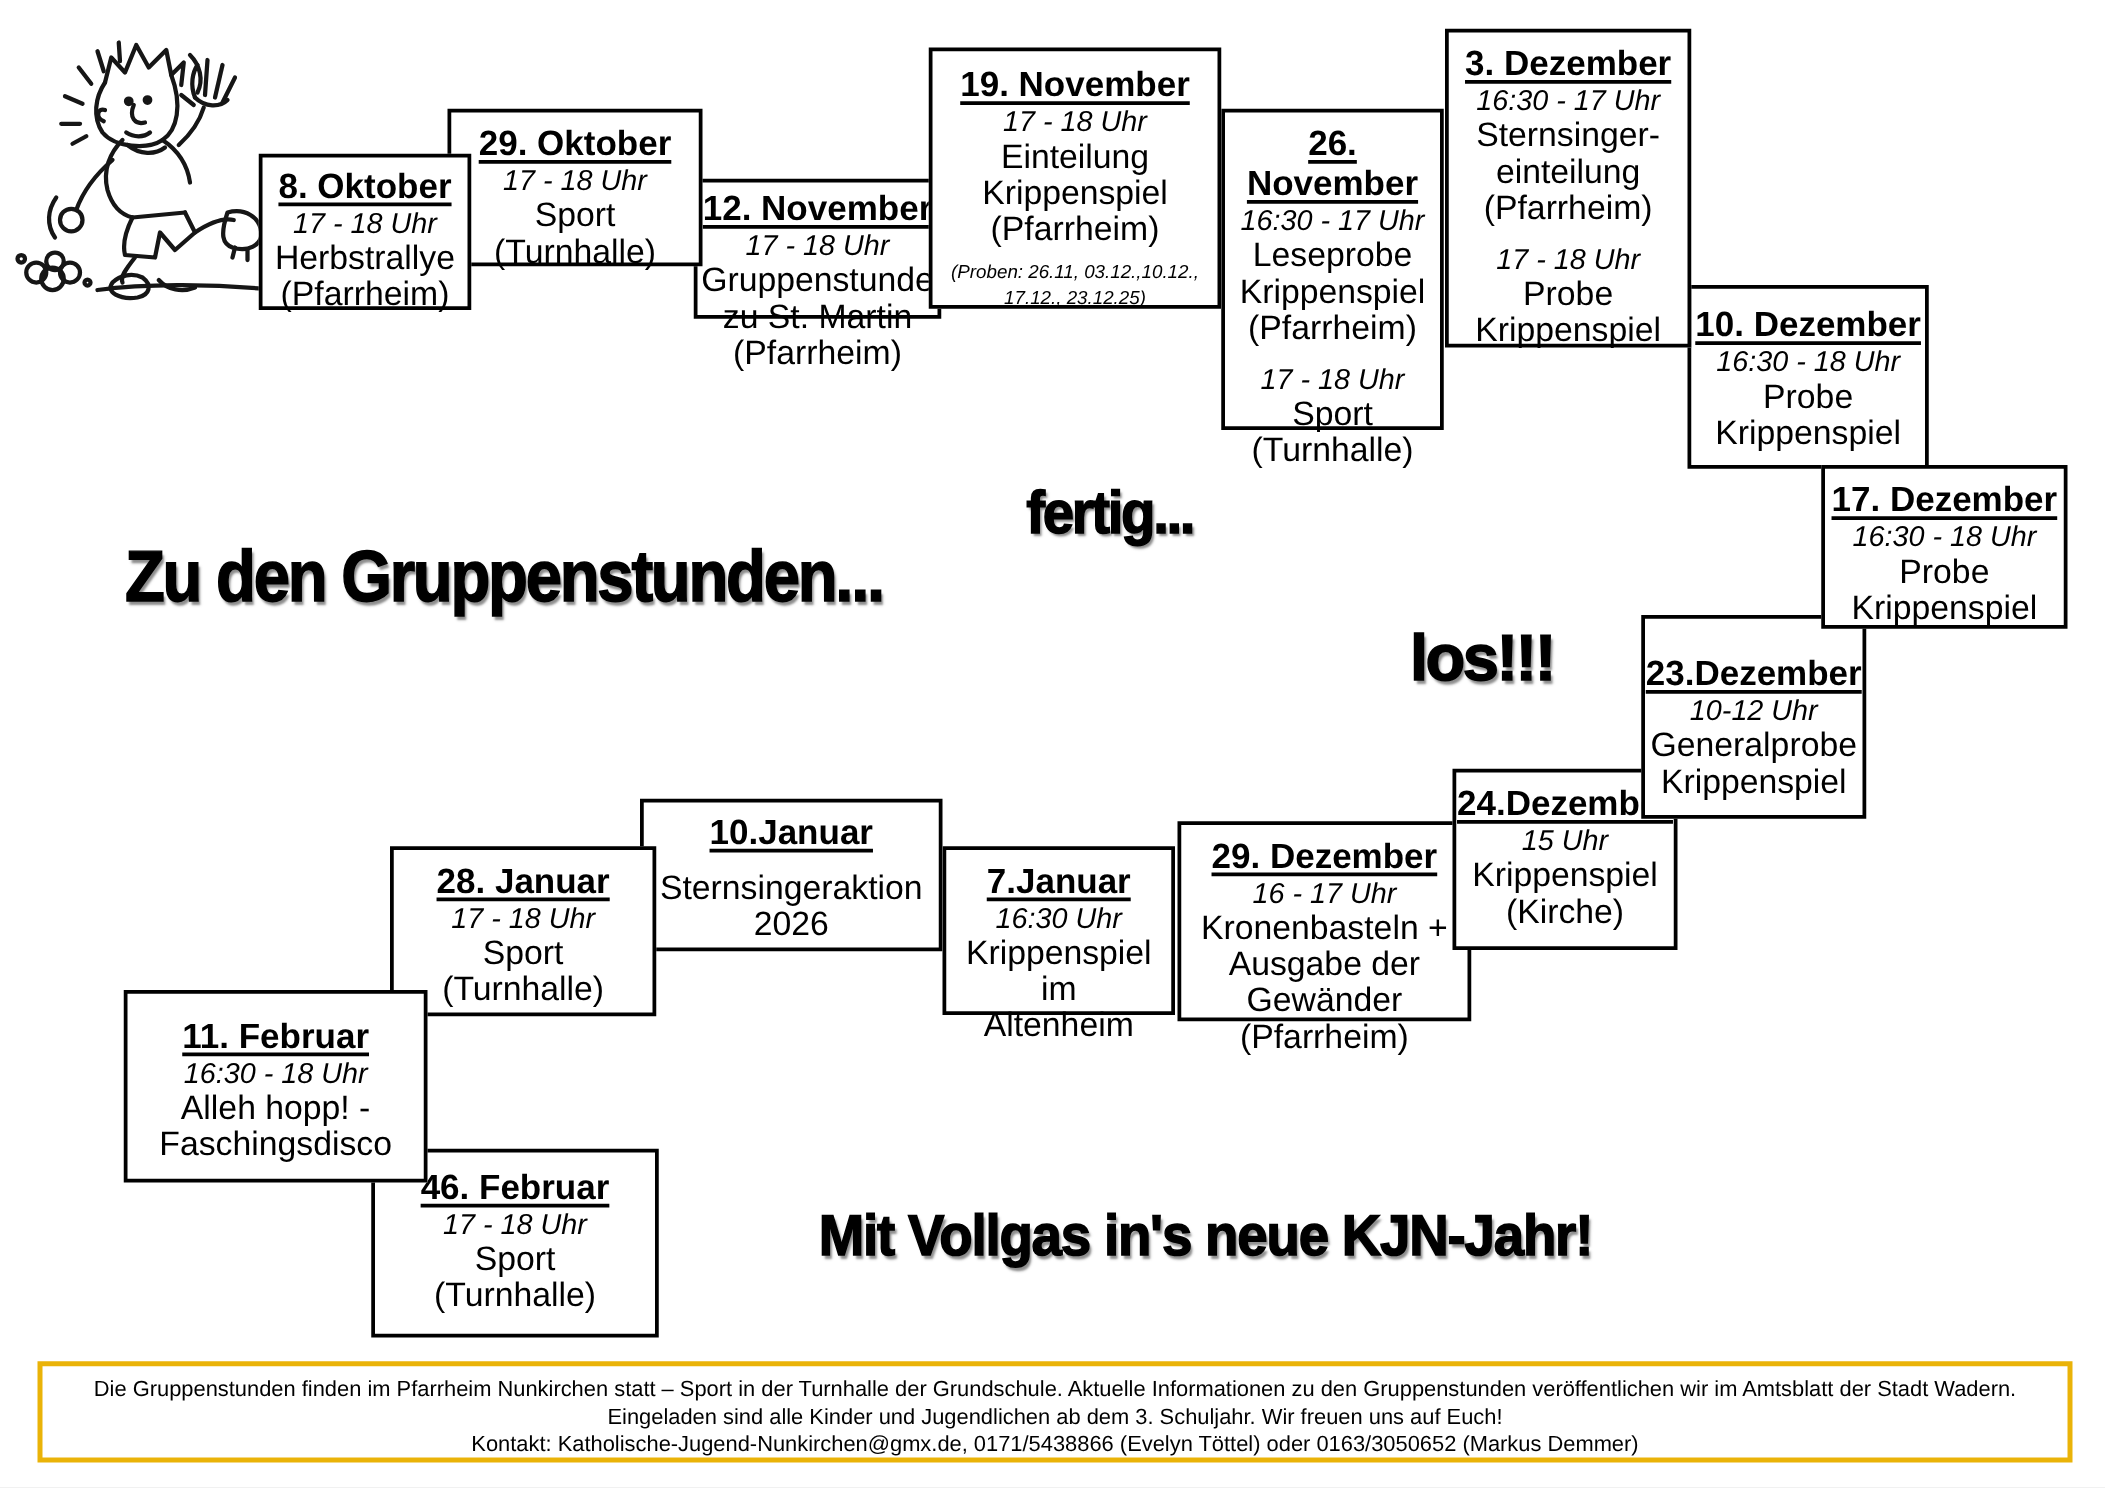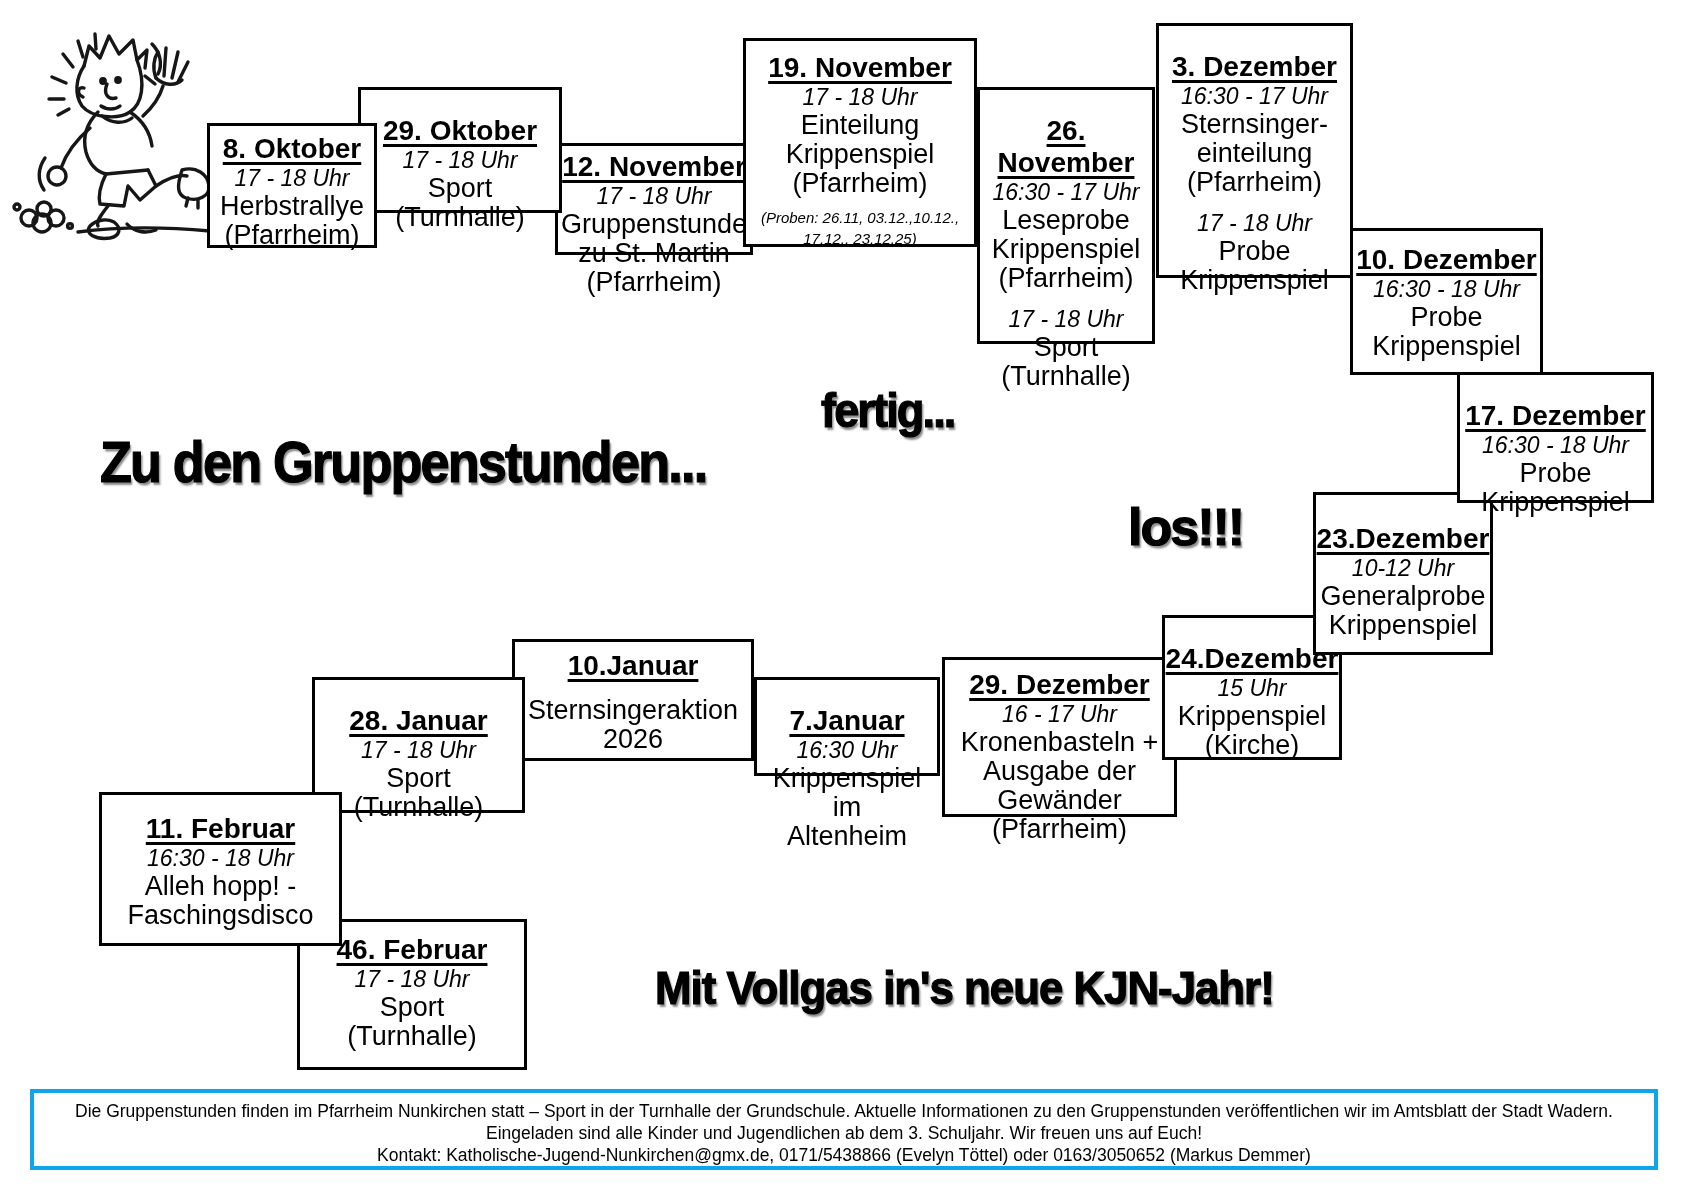--- a/index.html
+++ b/index.html
@@ -3,40 +3,40 @@
 <meta charset="utf-8">
 <style>
   html,body{margin:0;padding:0;background:#e8e8e8;}
   #stage{
     position:relative;width:1684px;height:1190px;background:#ffffff;
     font-family:"Liberation Sans", sans-serif;color:#000;overflow:hidden;
   }
   
   .event-box{
     position:absolute;box-sizing:border-box;background:#fff;
-    border:3px solid #000;text-align:center;padding-top:25px;
+    border:3px solid #000;text-align:center;padding-top:9px;
   }
   .ev-date{font-size:28px;line-height:32px;font-weight:bold;
     text-decoration:underline;text-decoration-thickness:3px;text-underline-offset:4px;}
   .ev-time{font-size:23px;line-height:27px;font-style:italic;}
   .ev-lines{font-size:27px;line-height:29px;}
   .ev-time2{font-size:23px;line-height:27px;font-style:italic;margin-top:13px;}
   .ev-note{font-size:15px;line-height:21px;font-style:italic;margin-top:9px;}
   .gap-top{margin-top:14px;}
   
   .headline{
     position:absolute;font-weight:bold;letter-spacing:-2px;white-space:nowrap;
     -webkit-text-stroke:1.2px #000;
     text-shadow:2px 3px 2px rgba(120,120,120,0.85);
     transform-origin:left top;
   }
   
   #footer-box{
     position:absolute;left:30px;top:1089px;width:1628px;height:81px;
-    box-sizing:border-box;border:4px solid #0ea5e9;background:#fff;
+    box-sizing:border-box;border:4px solid #eab308;background:#fff;
     text-align:center;padding-top:7px;
   }
   .footer-line{font-size:17.5px;line-height:22px;}
   
   #runner{position:absolute;left:6px;top:20px;}
 </style>
 </head>
 <body>
 
 <div id="stage">
@@ -172,21 +172,21 @@
     <div class="ev-time">15 Uhr</div>
     <div class="ev-lines">Krippenspiel<br>(Kirche)</div>
   </div>
 
   <div class="event-box" style="left:942px;top:657px;width:235px;height:160px;z-index:2;padding-top:9px;">
     <div class="ev-date">29. Dezember</div>
     <div class="ev-time">16 - 17 Uhr</div>
     <div class="ev-lines">Kronenbasteln +<br>Ausgabe der<br>Gewänder<br>(Pfarrheim)</div>
   </div>
 
-  <div class="event-box" style="left:754px;top:677px;width:186px;height:99px;z-index:1;">
+  <div class="event-box" style="left:754px;top:677px;width:186px;height:135px;z-index:1;">
     <div class="ev-date">7.Januar</div>
     <div class="ev-time">16:30 Uhr</div>
     <div class="ev-lines">Krippenspiel im<br>Altenheim</div>
   </div>
 
   <div class="event-box" style="left:512px;top:639px;width:242px;height:122px;z-index:1;padding-top:8px;">
     <div class="ev-date">10.Januar</div>
     <div class="ev-lines gap-top">Sternsingeraktion<br>2026</div>
   </div>
 

